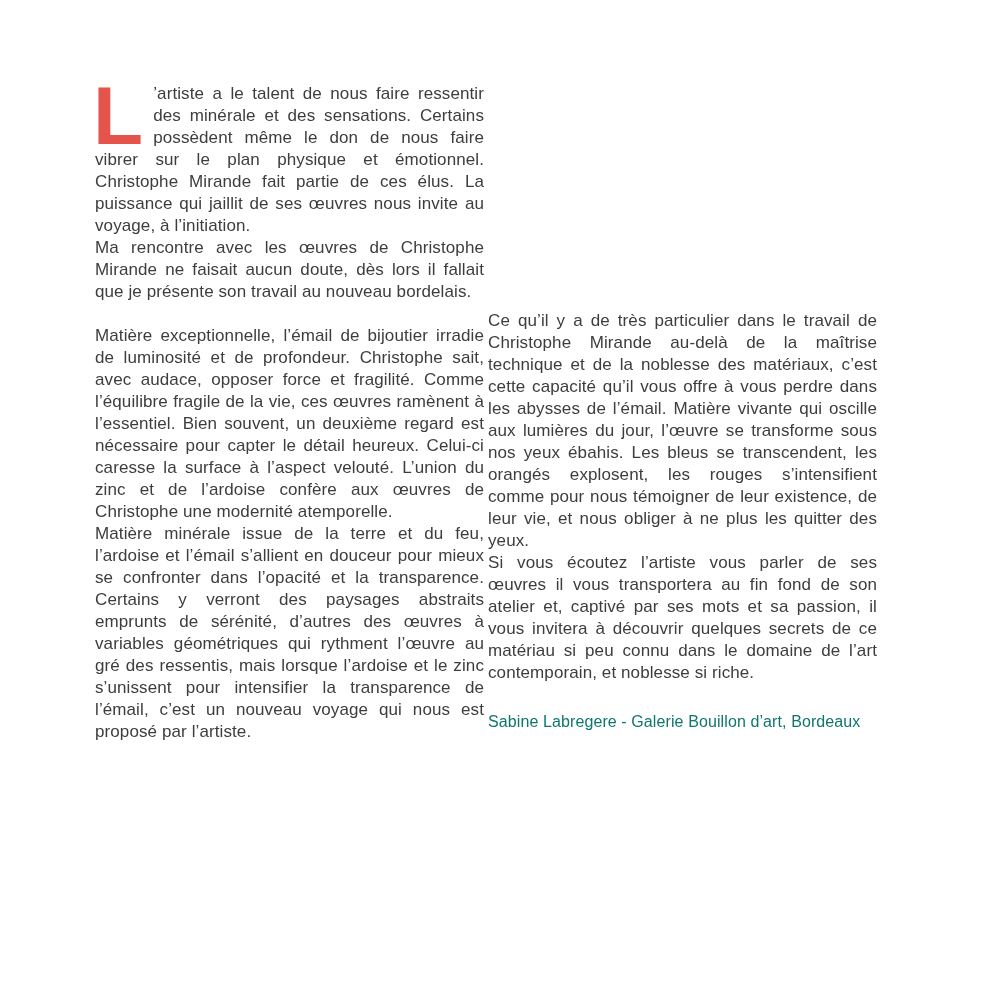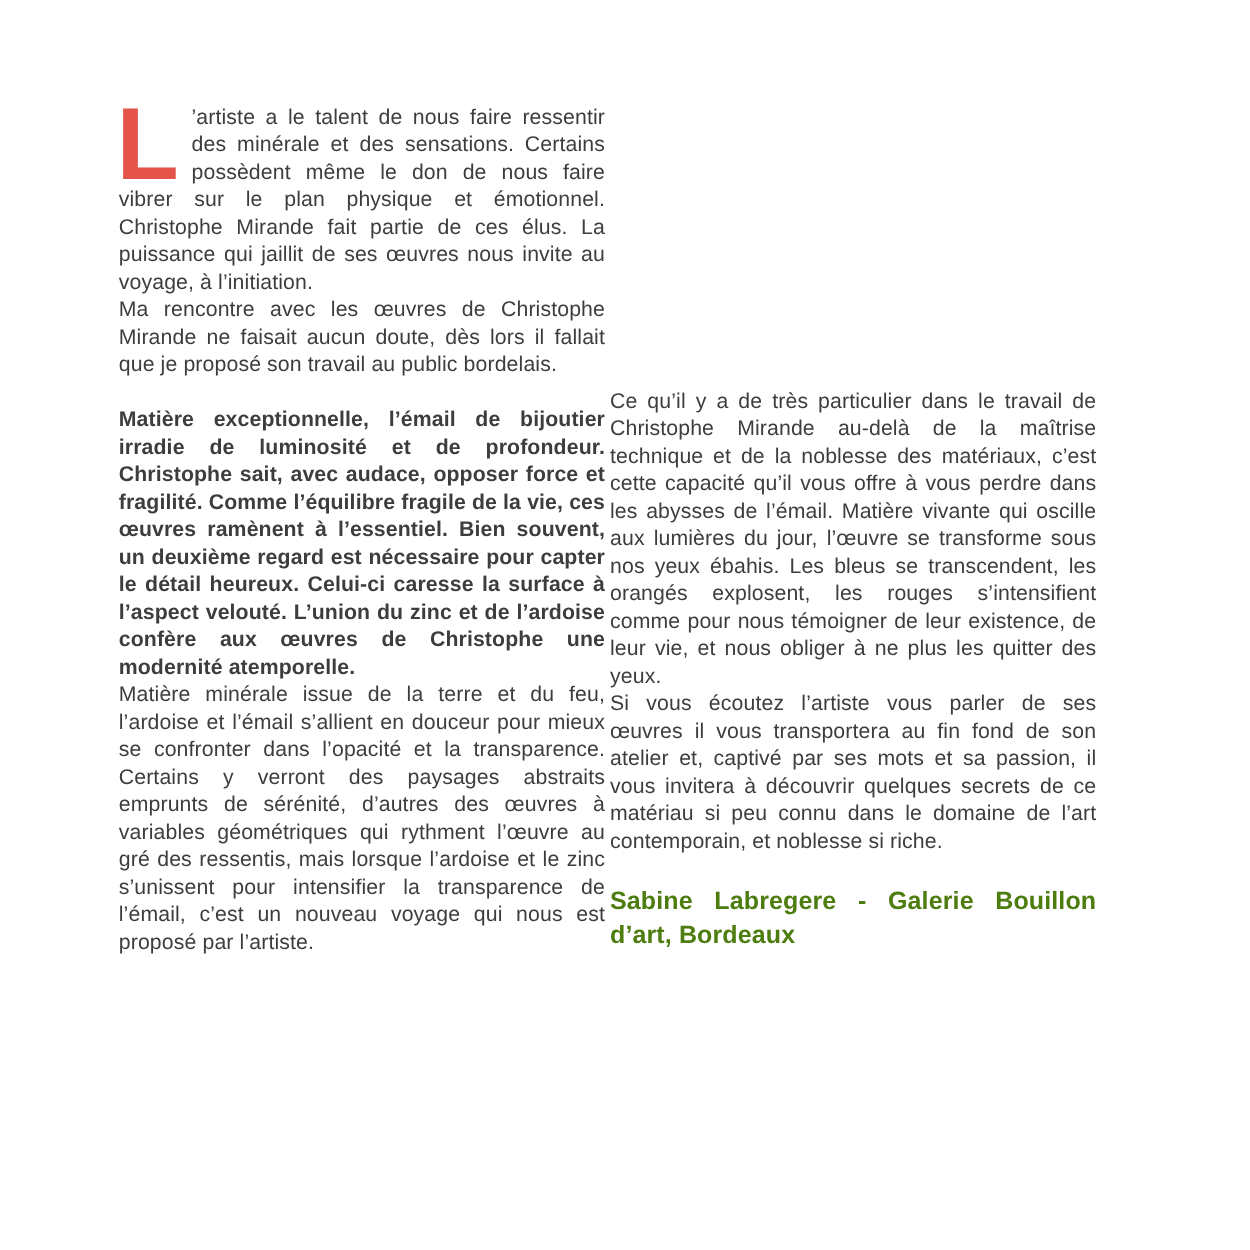--- a/index.html
+++ b/index.html
@@ -27,49 +27,48 @@
     left: 95px;
     top: 83px;
     width: 389px;
   }
   .col-right {
     left: 488px;
     top: 310px;
     width: 389px;
   }
   p { margin: 0; }
-  .gap-above { margin-top: 22px; font-weight: bold; }
+  .gap-above { margin-top: 22px; }
   .dropcap {
     float: left;
     color: #e4544b;
     font-weight: bold;
     font-size: 82px;
     line-height: 62px;
     height: 64px;
     margin: 2px 10px 0 -2px;
   }
   .attribution {
     margin-top: 24px;
-    color: #4d7c0f;
-    font-size: 20px;
+    color: #0f766e;
+    font-size: 16px;
     line-height: 27px;
     text-align: justify;
-    font-weight: bold;
   }
 </style>
 </head>
 <body>
 
 <div class="page">
 
   <div class="col col-left">
     <p class="body-text">
       <span class="dropcap">L</span><span>’artiste a le talent de nous faire ressentir des minérale et des sensations. Certains possèdent même le don de nous faire vibrer sur le plan physique et émotionnel. Christophe Mirande fait partie de ces élus. La puissance qui jaillit de ses œuvres nous invite au voyage, à l’initiation.</span>
     </p>
-    <p class="body-text">Ma rencontre avec les œuvres de Christophe Mirande ne faisait aucun doute, dès lors il fallait que je proposé son travail au public bordelais.</p>
+    <p class="body-text">Ma rencontre avec les œuvres de Christophe Mirande ne faisait aucun doute, dès lors il fallait que je présente son travail au nouveau bordelais.</p>
     <p class="body-text gap-above">Matière exceptionnelle, l’émail de bijoutier irradie de luminosité et de profondeur. Christophe sait, avec audace, opposer force et fragilité. Comme l’équilibre fragile de la vie, ces œuvres ramènent à l’essentiel. Bien souvent, un deuxième regard est nécessaire pour capter le détail heureux. Celui-ci caresse la surface à l’aspect velouté. L’union du zinc et de l’ardoise confère aux œuvres de Christophe une modernité atemporelle.</p>
     <p class="body-text">Matière minérale issue de la terre et du feu, l’ardoise et l’émail s’allient en douceur pour mieux se confronter dans l’opacité et la transparence. Certains y verront des paysages abstraits emprunts de sérénité, d’autres des œuvres à variables géométriques qui rythment l’œuvre au gré des ressentis, mais lorsque l’ardoise et le zinc s’unissent pour intensifier la transparence de l’émail, c’est un nouveau voyage qui nous est proposé par l’artiste.</p>
   </div>
 
   <div class="col col-right">
     <p class="body-text">Ce qu’il y a de très particulier dans le travail de Christophe Mirande au-delà de la maîtrise technique et de la noblesse des matériaux, c’est cette capacité qu’il vous offre à vous perdre dans les abysses de l’émail. Matière vivante qui oscille aux lumières du jour, l’œuvre se transforme sous nos yeux ébahis. Les bleus se transcendent, les orangés explosent, les rouges s’intensifient comme pour nous témoigner de leur existence, de leur vie, et nous obliger à ne plus les quitter des yeux.</p>
     <p class="body-text">Si vous écoutez l’artiste vous parler de ses œuvres il vous transportera au fin fond de son atelier et, captivé par ses mots et sa passion, il vous invitera à découvrir quelques secrets de ce matériau si peu connu dans le domaine de l’art contemporain, et noblesse si riche.</p>
     <p class="attribution">Sabine Labregere - Galerie Bouillon d’art, Bordeaux</p>
   </div>
 

